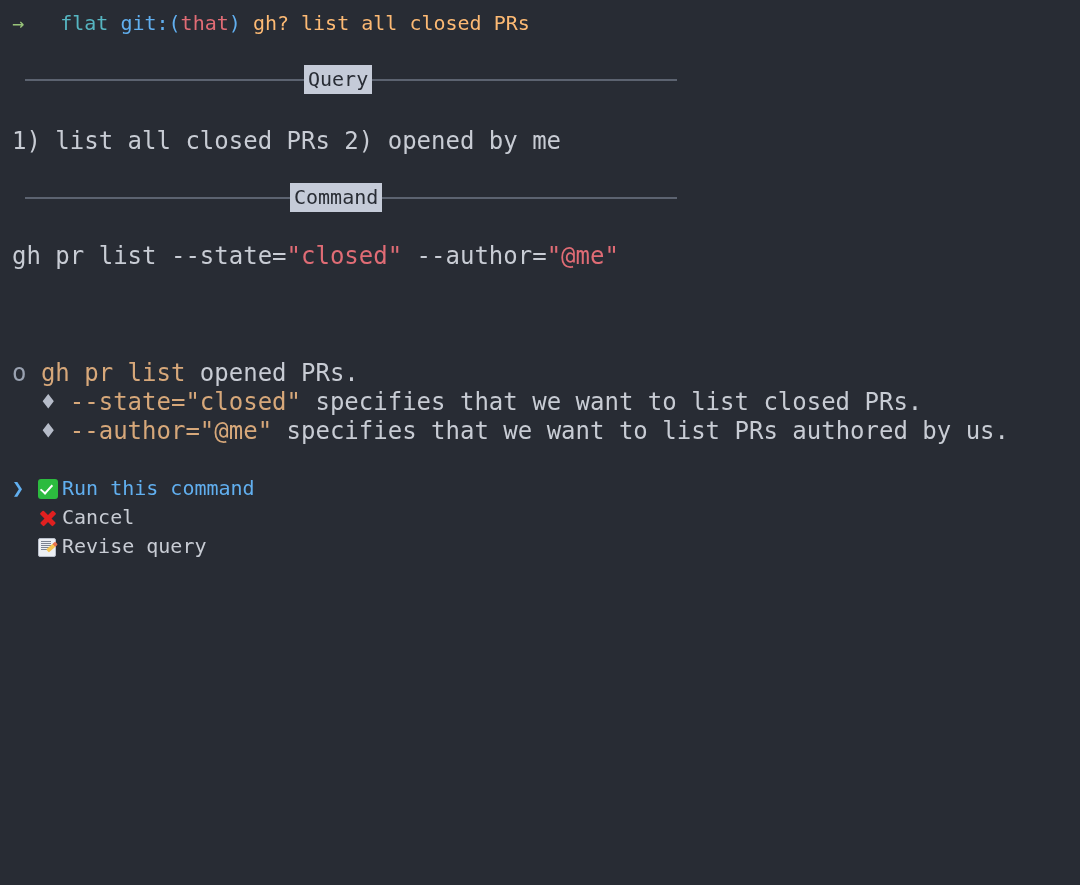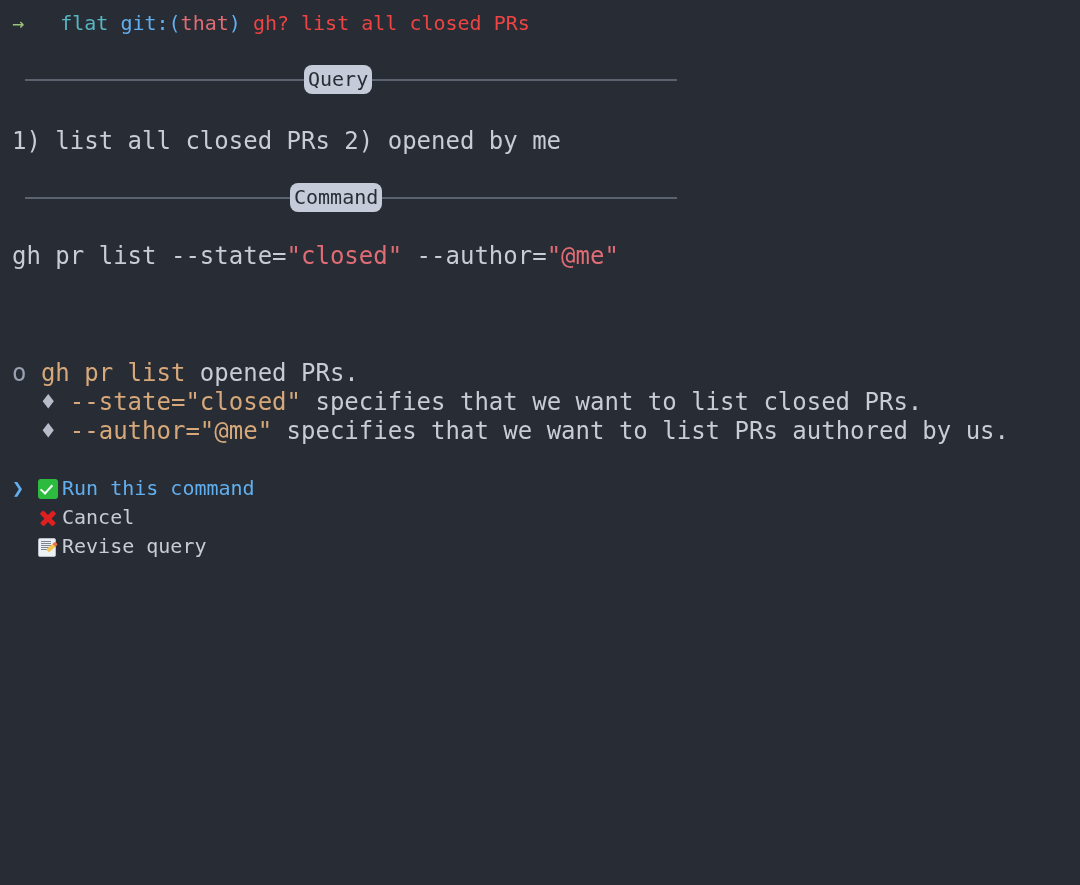--- a/index.html
+++ b/index.html
@@ -30,21 +30,21 @@
     left: 12px;
     top: 13px;
     white-space: pre;
     font-size: 20px;
     letter-spacing: 0px;
   }
   .c-arrow   { color: #98c379; }
   .c-dir     { color: #56b6c2; }
   .c-git     { color: #61afef; }
   .c-branch  { color: #e06c75; }
-  .c-input   { color: #ef4444; }
+  .c-input   { color: #fdba74; }
 
   
   .divider {
     position: absolute;
     left: 25px;
     width: 652px;
     height: 20px;
   }
   .divider .rule {
     position: absolute;
@@ -58,21 +58,20 @@
     position: absolute;
     top: -5px;
     background: #c5cbd8;
     color: #282c34;
     font-size: 20px;
     line-height: 29px;
     height: 29px;
     padding: 0 4px;
     white-space: pre;
     box-sizing: border-box;
-    border-radius: 8px;
   }
 
   
   .text-line {
     position: absolute;
     left: 12px;
     white-space: pre;
     font-size: 24px;
     color: #c8ccd4;
   }

